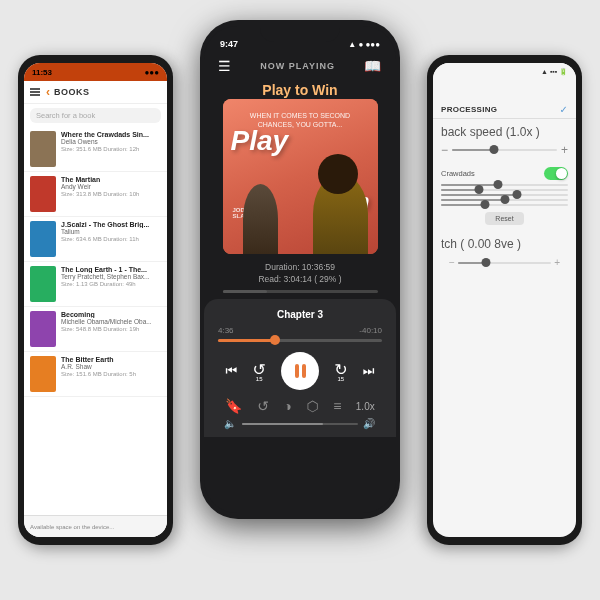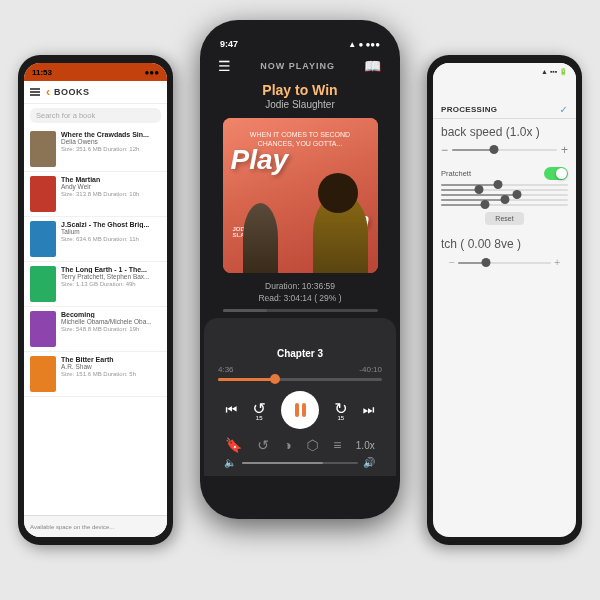--- a/index.html
+++ b/index.html
@@ -337,21 +337,20 @@
       border-radius: 14px 14px 0 0;
       padding: 10px 14px 8px;
       margin-top: 4px;
     }
     .chapter-label {
       text-align: center;
       color: #fff;
       font-size: 10px;
       font-weight: 600;
       margin-bottom: 6px;
-      margin-top: 20px;
     }
     .time-row {
       display: flex;
       justify-content: space-between;
       color: #888;
       font-size: 8px;
       margin-bottom: 4px;
     }
     .player-progress {
       width: 100%;
@@ -745,21 +744,20 @@
         <span style="font-size:8px;">▲ ● ●●●</span>
       </div>
 
       <div class="center-header">
         <span class="ham-icon">☰</span>
         <span class="now-playing-label">NOW PLAYING</span>
         <span class="book-icon">📖</span>
       </div>
 
       <div class="book-title-center">Play to Win</div>
-      <div class="book-author-center">Jodie Slaughter</div>
 
       <div class="album-art">
         <div class="album-art-inner">
           <div class="album-text">WHEN IT COMES TO
 SECOND CHANCES,
 YOU GOTTA...</div>
           <div class="album-big-text">Play</div>
           <div class="album-win-text">to<br>Win</div>
           <div class="album-subtitle">JODIE<br>SLAUGHTER</div>
           <div class="album-figure1"></div>
@@ -844,21 +842,21 @@
           <div class="speed-slider-track">
             <div class="speed-slider-fill"></div>
             <div class="speed-slider-thumb"></div>
           </div>
           <span class="speed-plus">+</span>
         </div>
       </div>
 
       <div class="right-section">
         <div class="eq-row">
-          <span class="eq-label">Pratchett</span>
+          <span class="eq-label">Crawdads</span>
           <div class="toggle-switch">
             <div class="toggle-knob"></div>
           </div>
         </div>
         <div class="eq-sliders">
           <div class="eq-slider-row">
             <div class="eq-slider-track">
               <div class="eq-slider-fill" style="width:45%"></div>
               <div class="eq-slider-thumb" style="left:45%"></div>
             </div>

